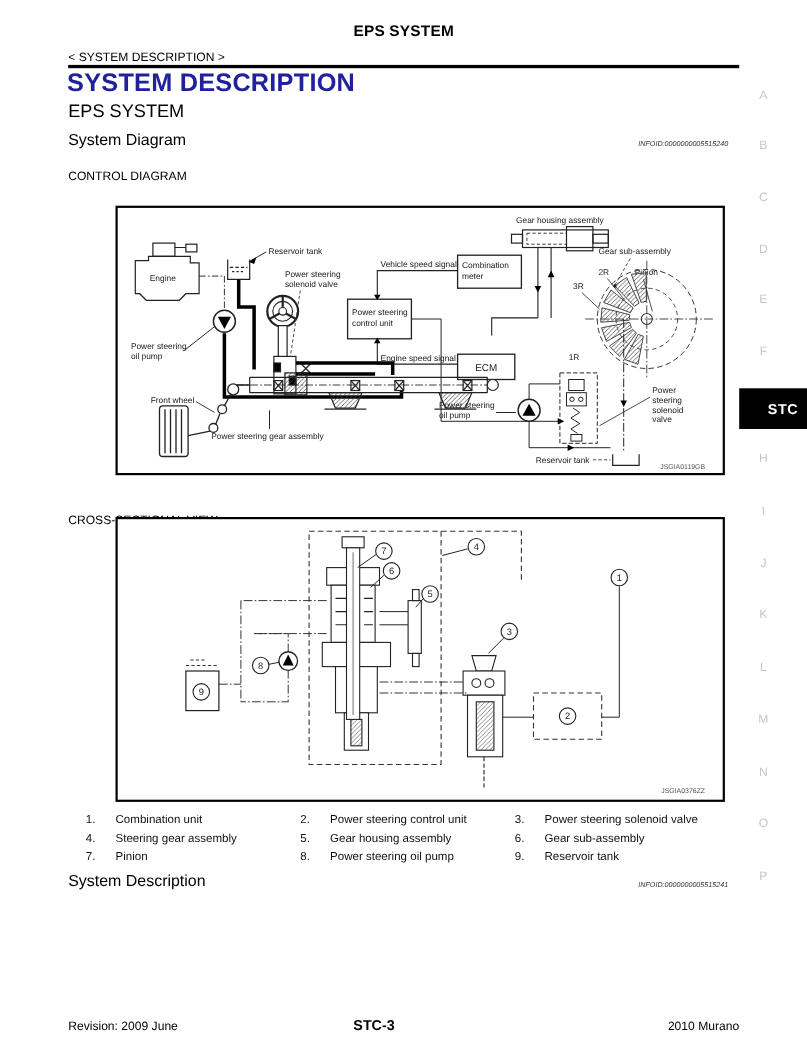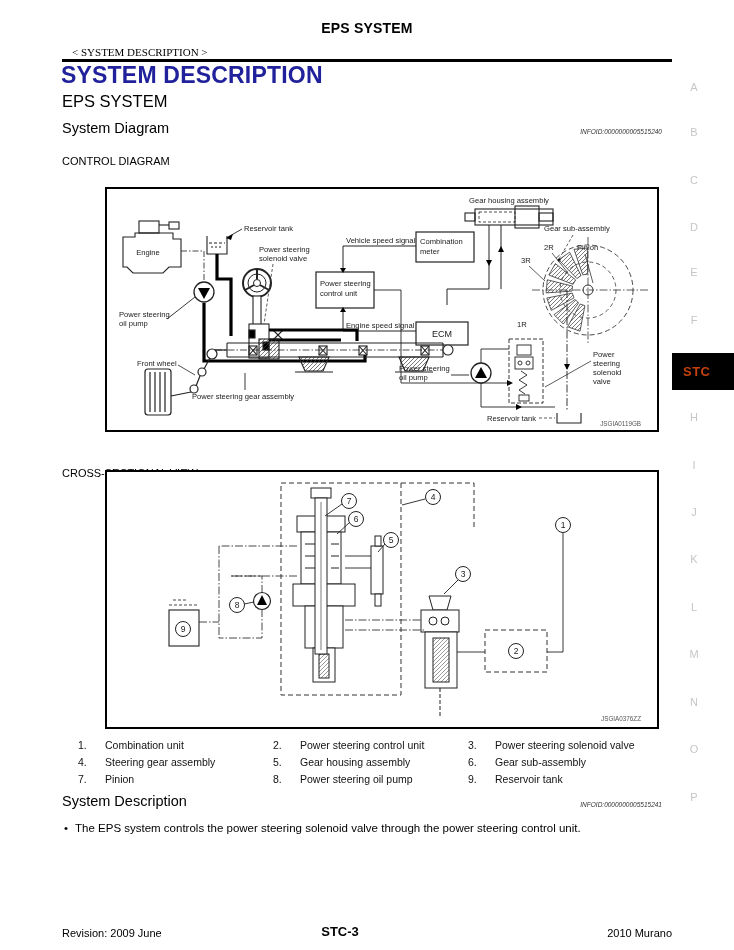--- a/index.html
+++ b/index.html
@@ -1,20 +1,20 @@
 <!DOCTYPE html>
 <html><head>
 <meta charset="utf-8">
 <style>
   * { margin:0; padding:0; box-sizing:border-box; }
   html,body { width:734px; height:950px; background:#fff; font-family:"Liberation Sans", sans-serif; color:#000; }
   .page { position:relative; width:734px; height:950px; background:#fff; overflow:hidden; }
 
   .hdr-title { position:absolute; top:20px; left:0; width:734px; text-align:center; font-size:14px; font-weight:bold; letter-spacing:.2px; }
-  .breadcrumb { position:absolute; top:46px; left:72px; font-size:11px;font-family:Liberation Serif, serif; }
+  .breadcrumb { position:absolute; top:46px; left:62px; font-size:11px; }
   .rule { position:absolute; top:59px; left:62px; width:610px; height:3px; background:#000; }
   .main-heading { position:absolute; top:62px; left:61px; font-size:23px; font-weight:bold; color:#21219b; letter-spacing:.2px; }
   .section-heading { position:absolute; top:92px; left:62px; font-size:16.5px; }
   .sub-heading { position:absolute; left:62px; font-size:14.5px; }
   .caps-label { position:absolute; left:62px; font-size:11px; }
   .infoid { position:absolute; font-size:6.5px; font-style:italic; color:#333; }
 
   .diagram-box { position:absolute; left:105px; border:2px solid #000; background:#fff; }
   #cdbox { top:187px; width:554px; height:245px; }
   #csbox { top:470px; width:554px; height:259px; }
@@ -30,21 +30,21 @@
   .legend .lbl {}
 
   .bullet-row { position:absolute; left:64px; top:822px; width:600px; font-size:11.5px; }
   .bullet-dot { margin-right:7px; }
 
   .footer-rev { position:absolute; left:62px; top:927px; font-size:11px; }
   .footer-page { position:absolute; left:0; top:924px; width:680px; text-align:center; font-size:13px; font-weight:bold; }
   .footer-model { position:absolute; top:927px; right:62px; font-size:11px; }
 
   .margin-letter { position:absolute; left:687px; width:14px; text-align:center; font-size:11px; color:#c6c6c6; }
-  .stc-tab { position:absolute; left:672px; top:353px; width:62px; height:37px; background:#000; color:#c2410c; font-size:13px; font-weight:bold; line-height:37px; padding-left:11px; letter-spacing:.5px; }
+  .stc-tab { position:absolute; left:672px; top:353px; width:62px; height:37px; background:#000; color:#ffffff; font-size:13px; font-weight:bold; line-height:37px; padding-left:26px; letter-spacing:.5px; }
 </style>
 </head>
 <body>
 
 <div class="page">
 
   <div class="hdr-title">EPS SYSTEM</div>
   <div class="breadcrumb">&lt; SYSTEM DESCRIPTION &gt;</div>
   <div class="rule"></div>
   <div class="main-heading">SYSTEM DESCRIPTION</div>
@@ -375,23 +375,20 @@
     <span class="num">7.</span>
       <span class="lbl">Pinion</span>
     <span class="num">8.</span>
       <span class="lbl">Power steering oil pump</span>
     <span class="num">9.</span>
       <span class="lbl">Reservoir tank</span>
   </div>
 
   <div class="sub-heading" style="top:793px;">System Description</div>
   <div class="infoid" style="top:801px; right:72px;">INFOID:0000000005515241</div>
-  <div class="bullet-row">
-    <span class="bullet-dot">•</span><span>The EPS system controls the power steering solenoid valve through the power steering control unit.</span>
-  </div>
 
   <span class="margin-letter" style="top:81px;">A</span>
   <span class="margin-letter" style="top:126px;">B</span>
   <span class="margin-letter" style="top:174px;">C</span>
   <span class="margin-letter" style="top:221px;">D</span>
   <span class="margin-letter" style="top:266px;">E</span>
   <span class="margin-letter" style="top:314px;">F</span>
   <div class="stc-tab">STC</div>
   <span class="margin-letter" style="top:411px;">H</span>
   <span class="margin-letter" style="top:459px;">I</span>

